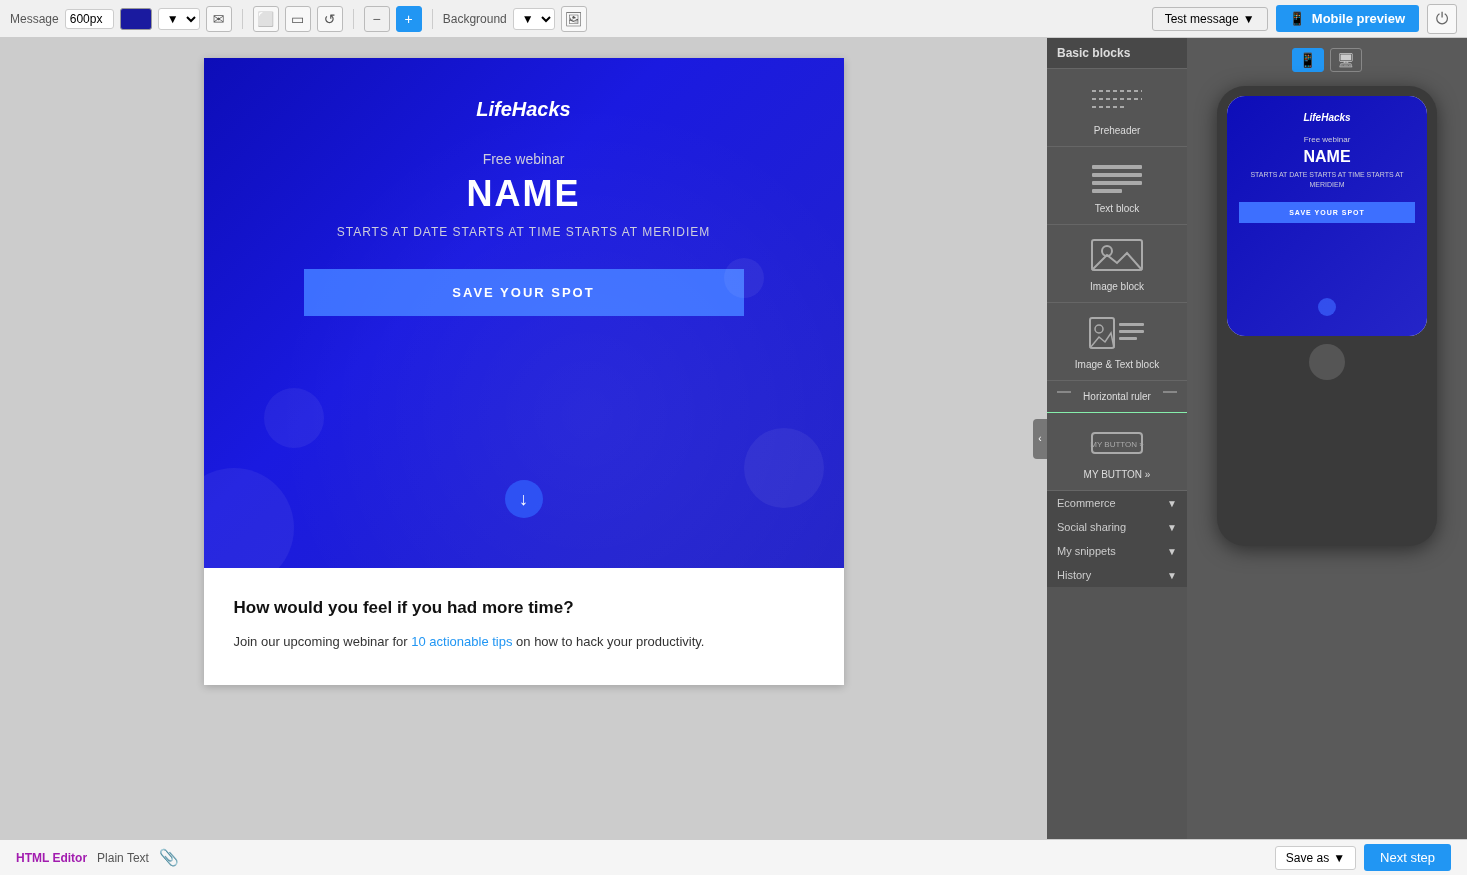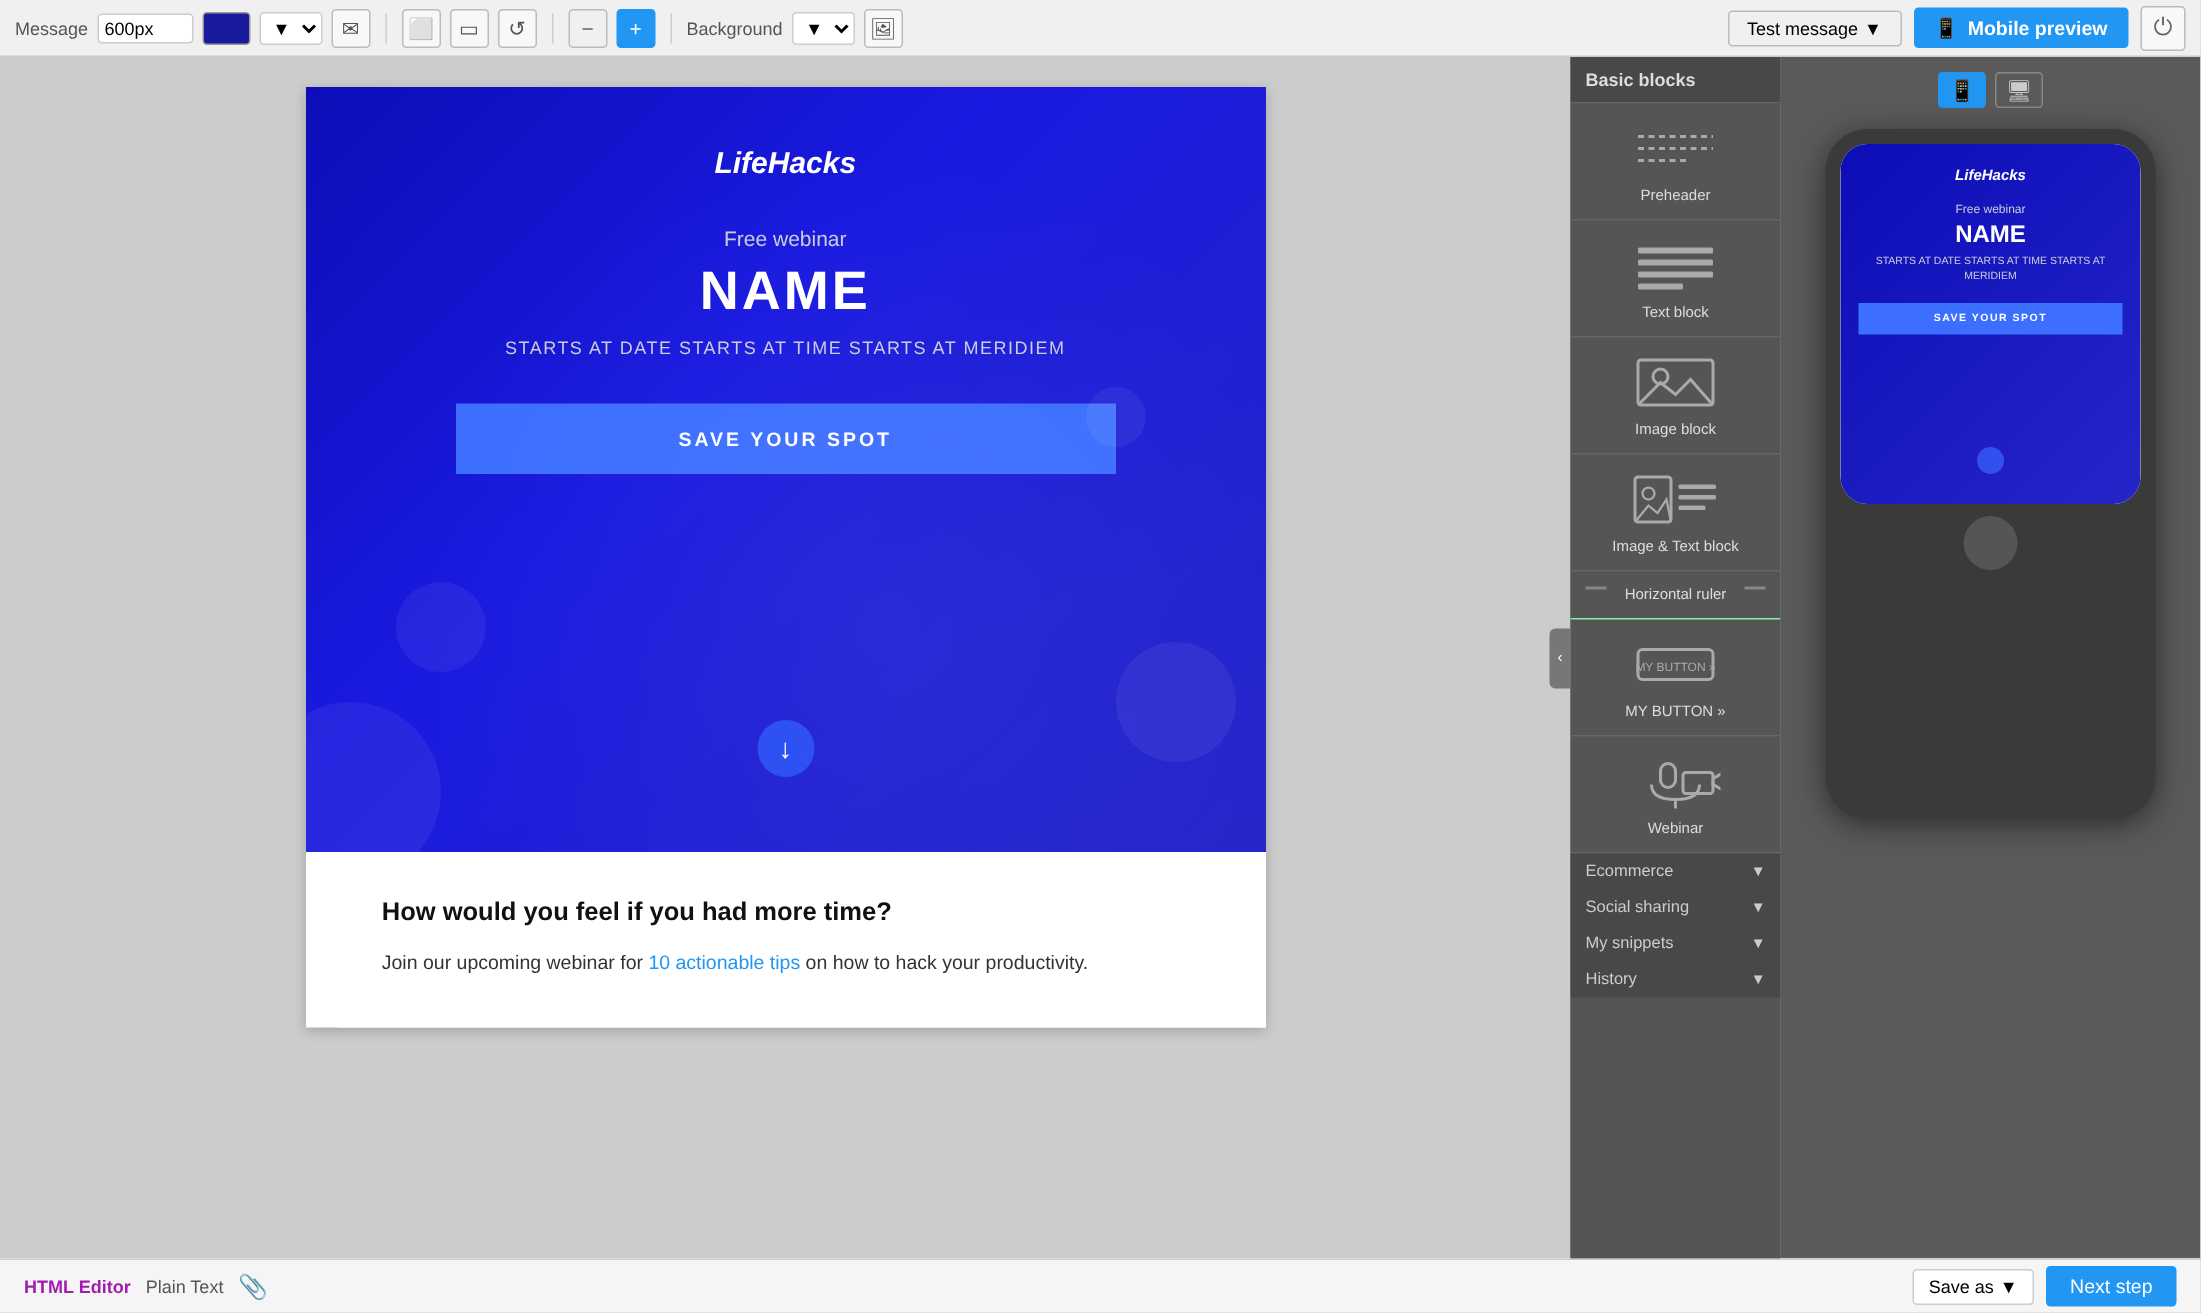--- a/index.html
+++ b/index.html
@@ -15,21 +15,21 @@
       padding: 0 10px;
       gap: 6px;
       flex-shrink: 0;
     }
     .toolbar-label { font-size: 12px; color: #555; }
     .toolbar-input {
       border: 1px solid #ccc;
       border-radius: 3px;
       padding: 2px 4px;
       font-size: 12px;
-      width: 64px;
+      width: 49px;
       background: #fff;
     }
     .toolbar-select {
       border: 1px solid #ccc;
       border-radius: 3px;
       padding: 2px 4px;
       font-size: 12px;
       background: #fff;
     }
     .toolbar-color-box {
@@ -196,21 +196,20 @@
     .deco-circle {
       position: absolute;
       border-radius: 50%;
       background: rgba(255,255,255,0.06);
     }
 
     
     .text-section {
       background: #fff;
       padding: 30px 30px 20px 30px;
-      margin-left: 21px;
     }
     .text-section h3 {
       font-size: 17px;
       font-weight: bold;
       color: #111;
       margin-bottom: 14px;
     }
     .text-section p {
       font-size: 13px;
       color: #333;
@@ -573,34 +572,20 @@
       <div class="block-item">
         <div class="block-icon">
           <svg viewBox="0 0 60 40" xmlns="http://www.w3.org/2000/svg">
             <rect x="5" y="10" width="50" height="20" rx="3" fill="none" stroke="#aaa" stroke-width="2"></rect>
             <text x="30" y="24" text-anchor="middle" font-size="8" fill="#aaa">MY BUTTON »</text>
           </svg>
         </div>
         <span>MY BUTTON »</span>
       </div>
 
-      <div class="block-item">
-        <div class="block-icon">
-          <svg viewBox="0 0 60 40" xmlns="http://www.w3.org/2000/svg">
-
-            <rect x="20" y="8" width="10" height="16" rx="5" fill="none" stroke="#aaa" stroke-width="2"></rect>
-            <path d="M14 22 Q14 32 30 32 Q46 32 46 22" fill="none" stroke="#aaa" stroke-width="2"></path>
-            <line x1="30" y1="32" x2="30" y2="38" stroke="#aaa" stroke-width="2"></line>
-
-            <rect x="35" y="14" width="20" height="14" rx="2" fill="none" stroke="#aaa" stroke-width="2"></rect>
-            <polygon points="55,18 62,14 62,26 55,22" fill="none" stroke="#aaa" stroke-width="2"></polygon>
-          </svg>
-        </div>
-        <span>Webinar</span>
-      </div>
 
       <div class="section-header">
         <span>Ecommerce</span>
         <span class="arrow">▼</span>
       </div>
       <div class="section-header">
         <span>Social sharing</span>
         <span class="arrow">▼</span>
       </div>
       <div class="section-header">

